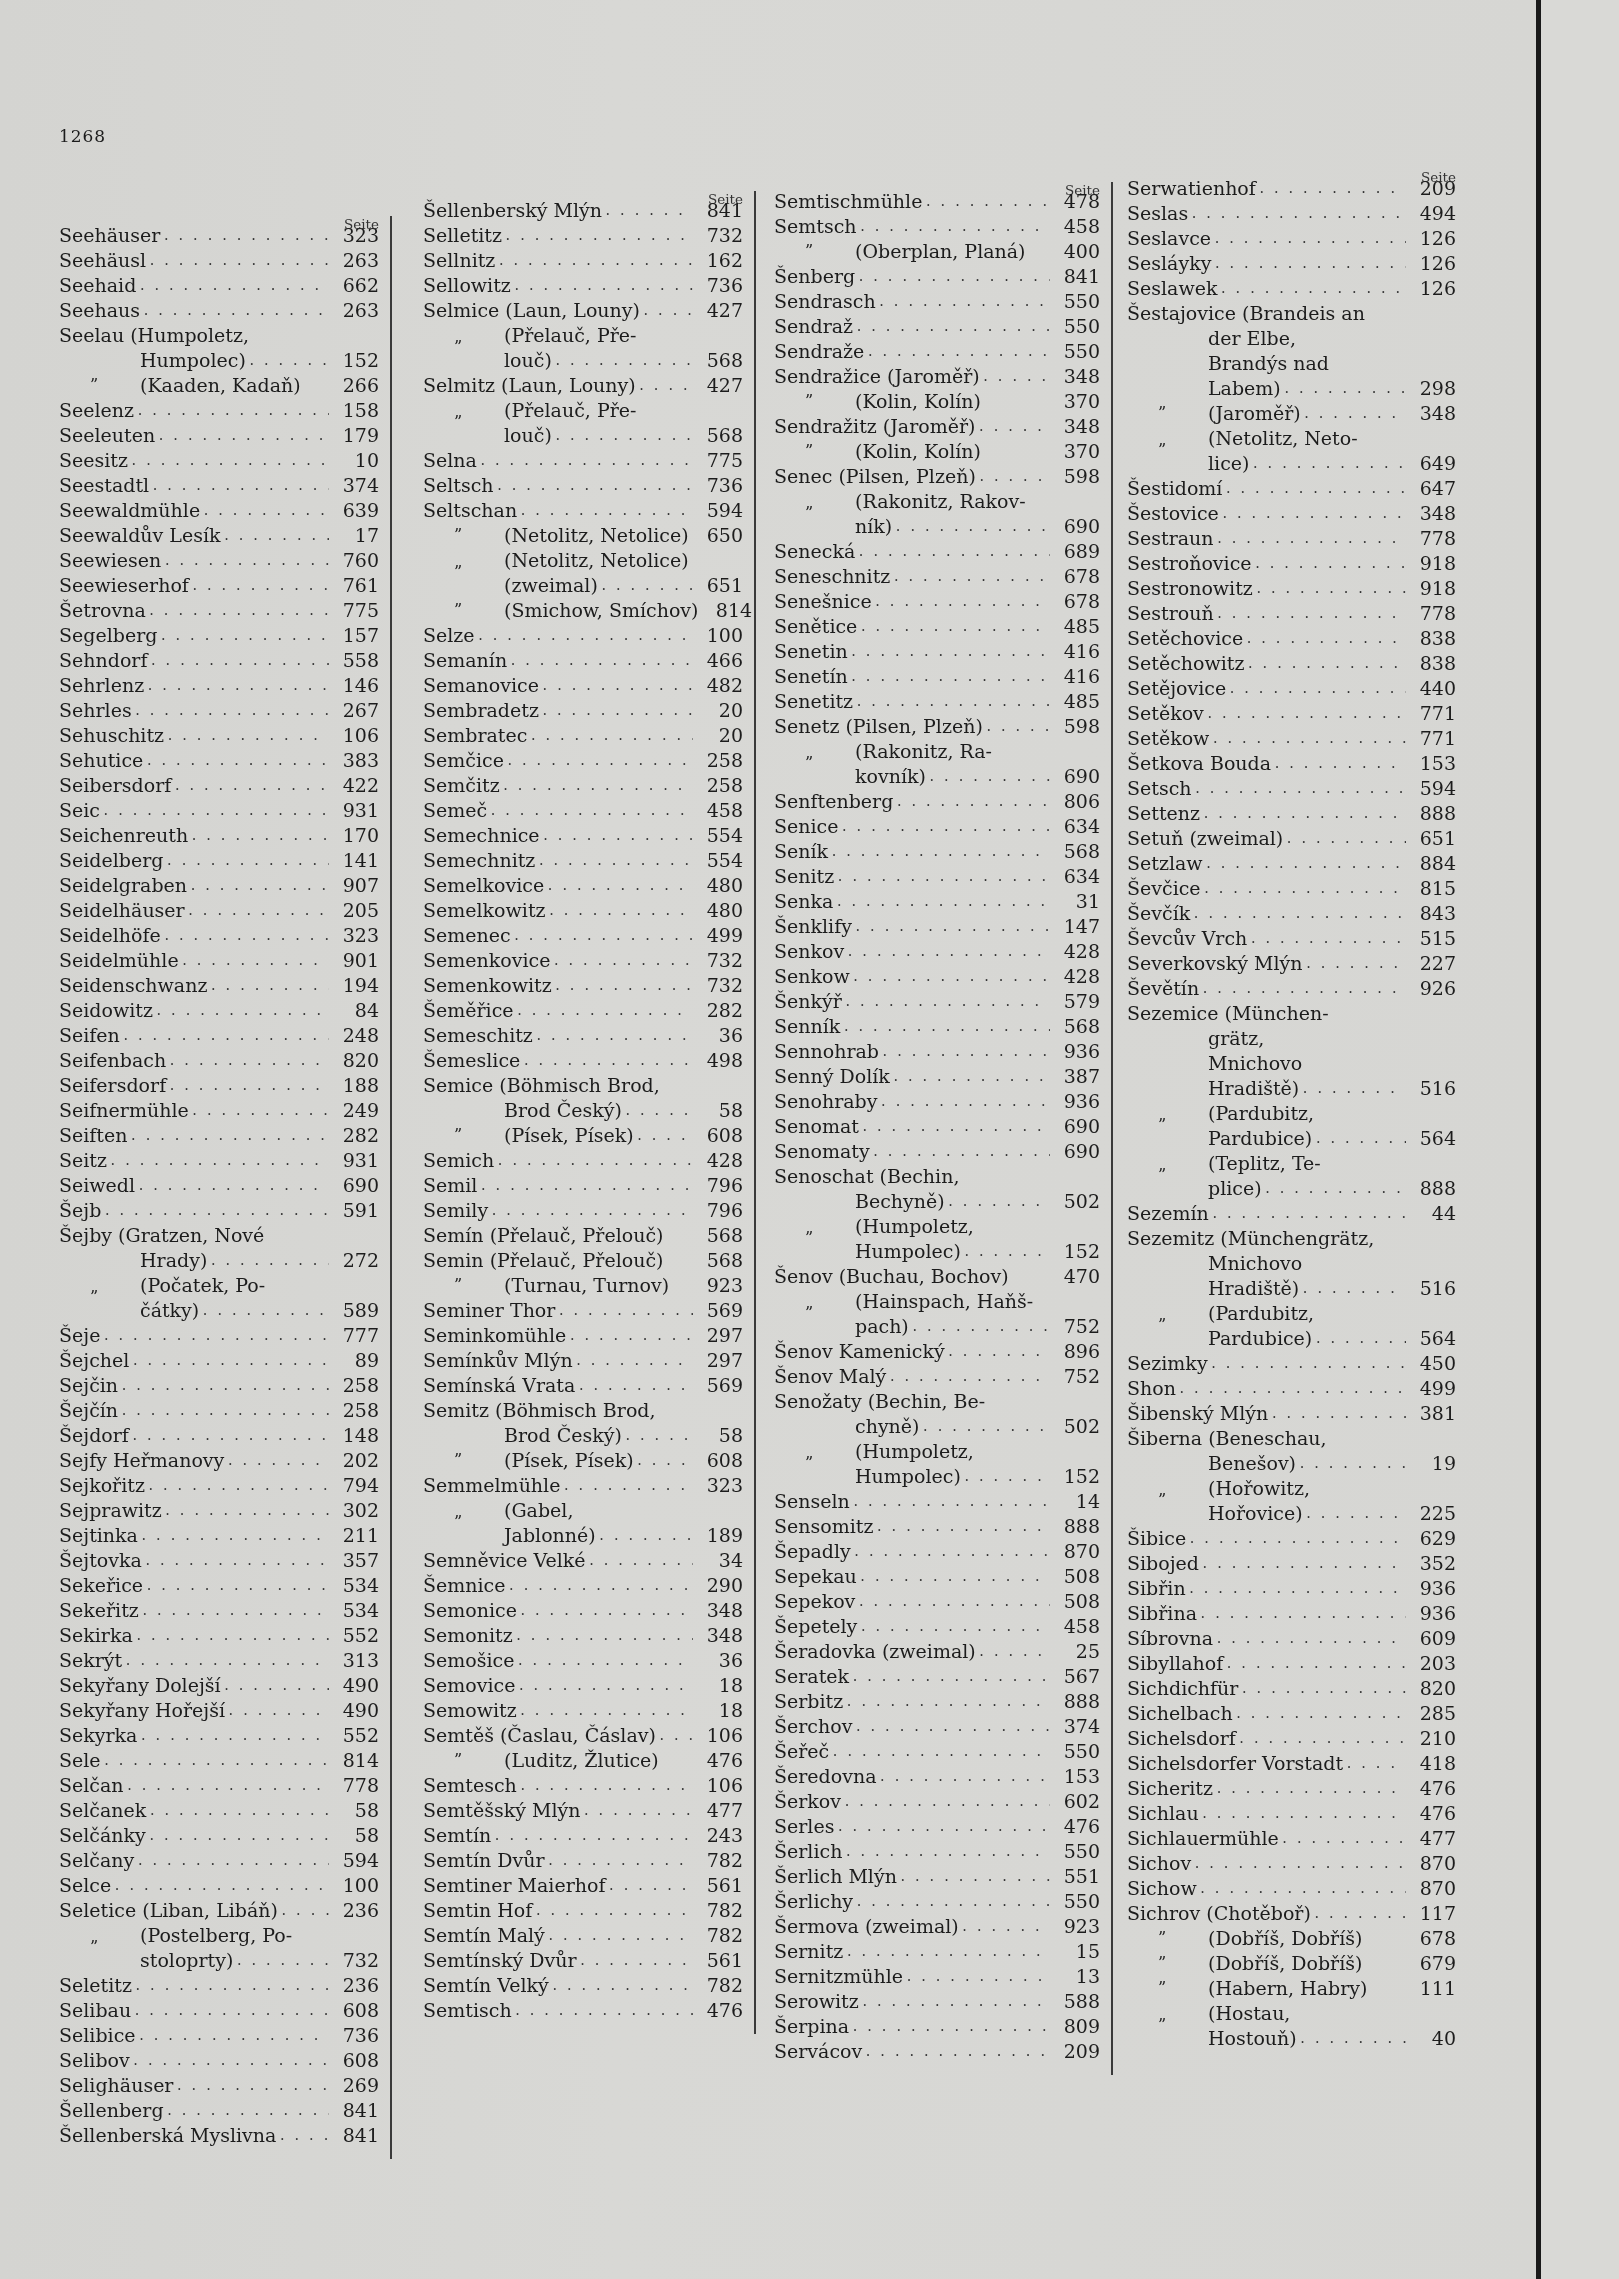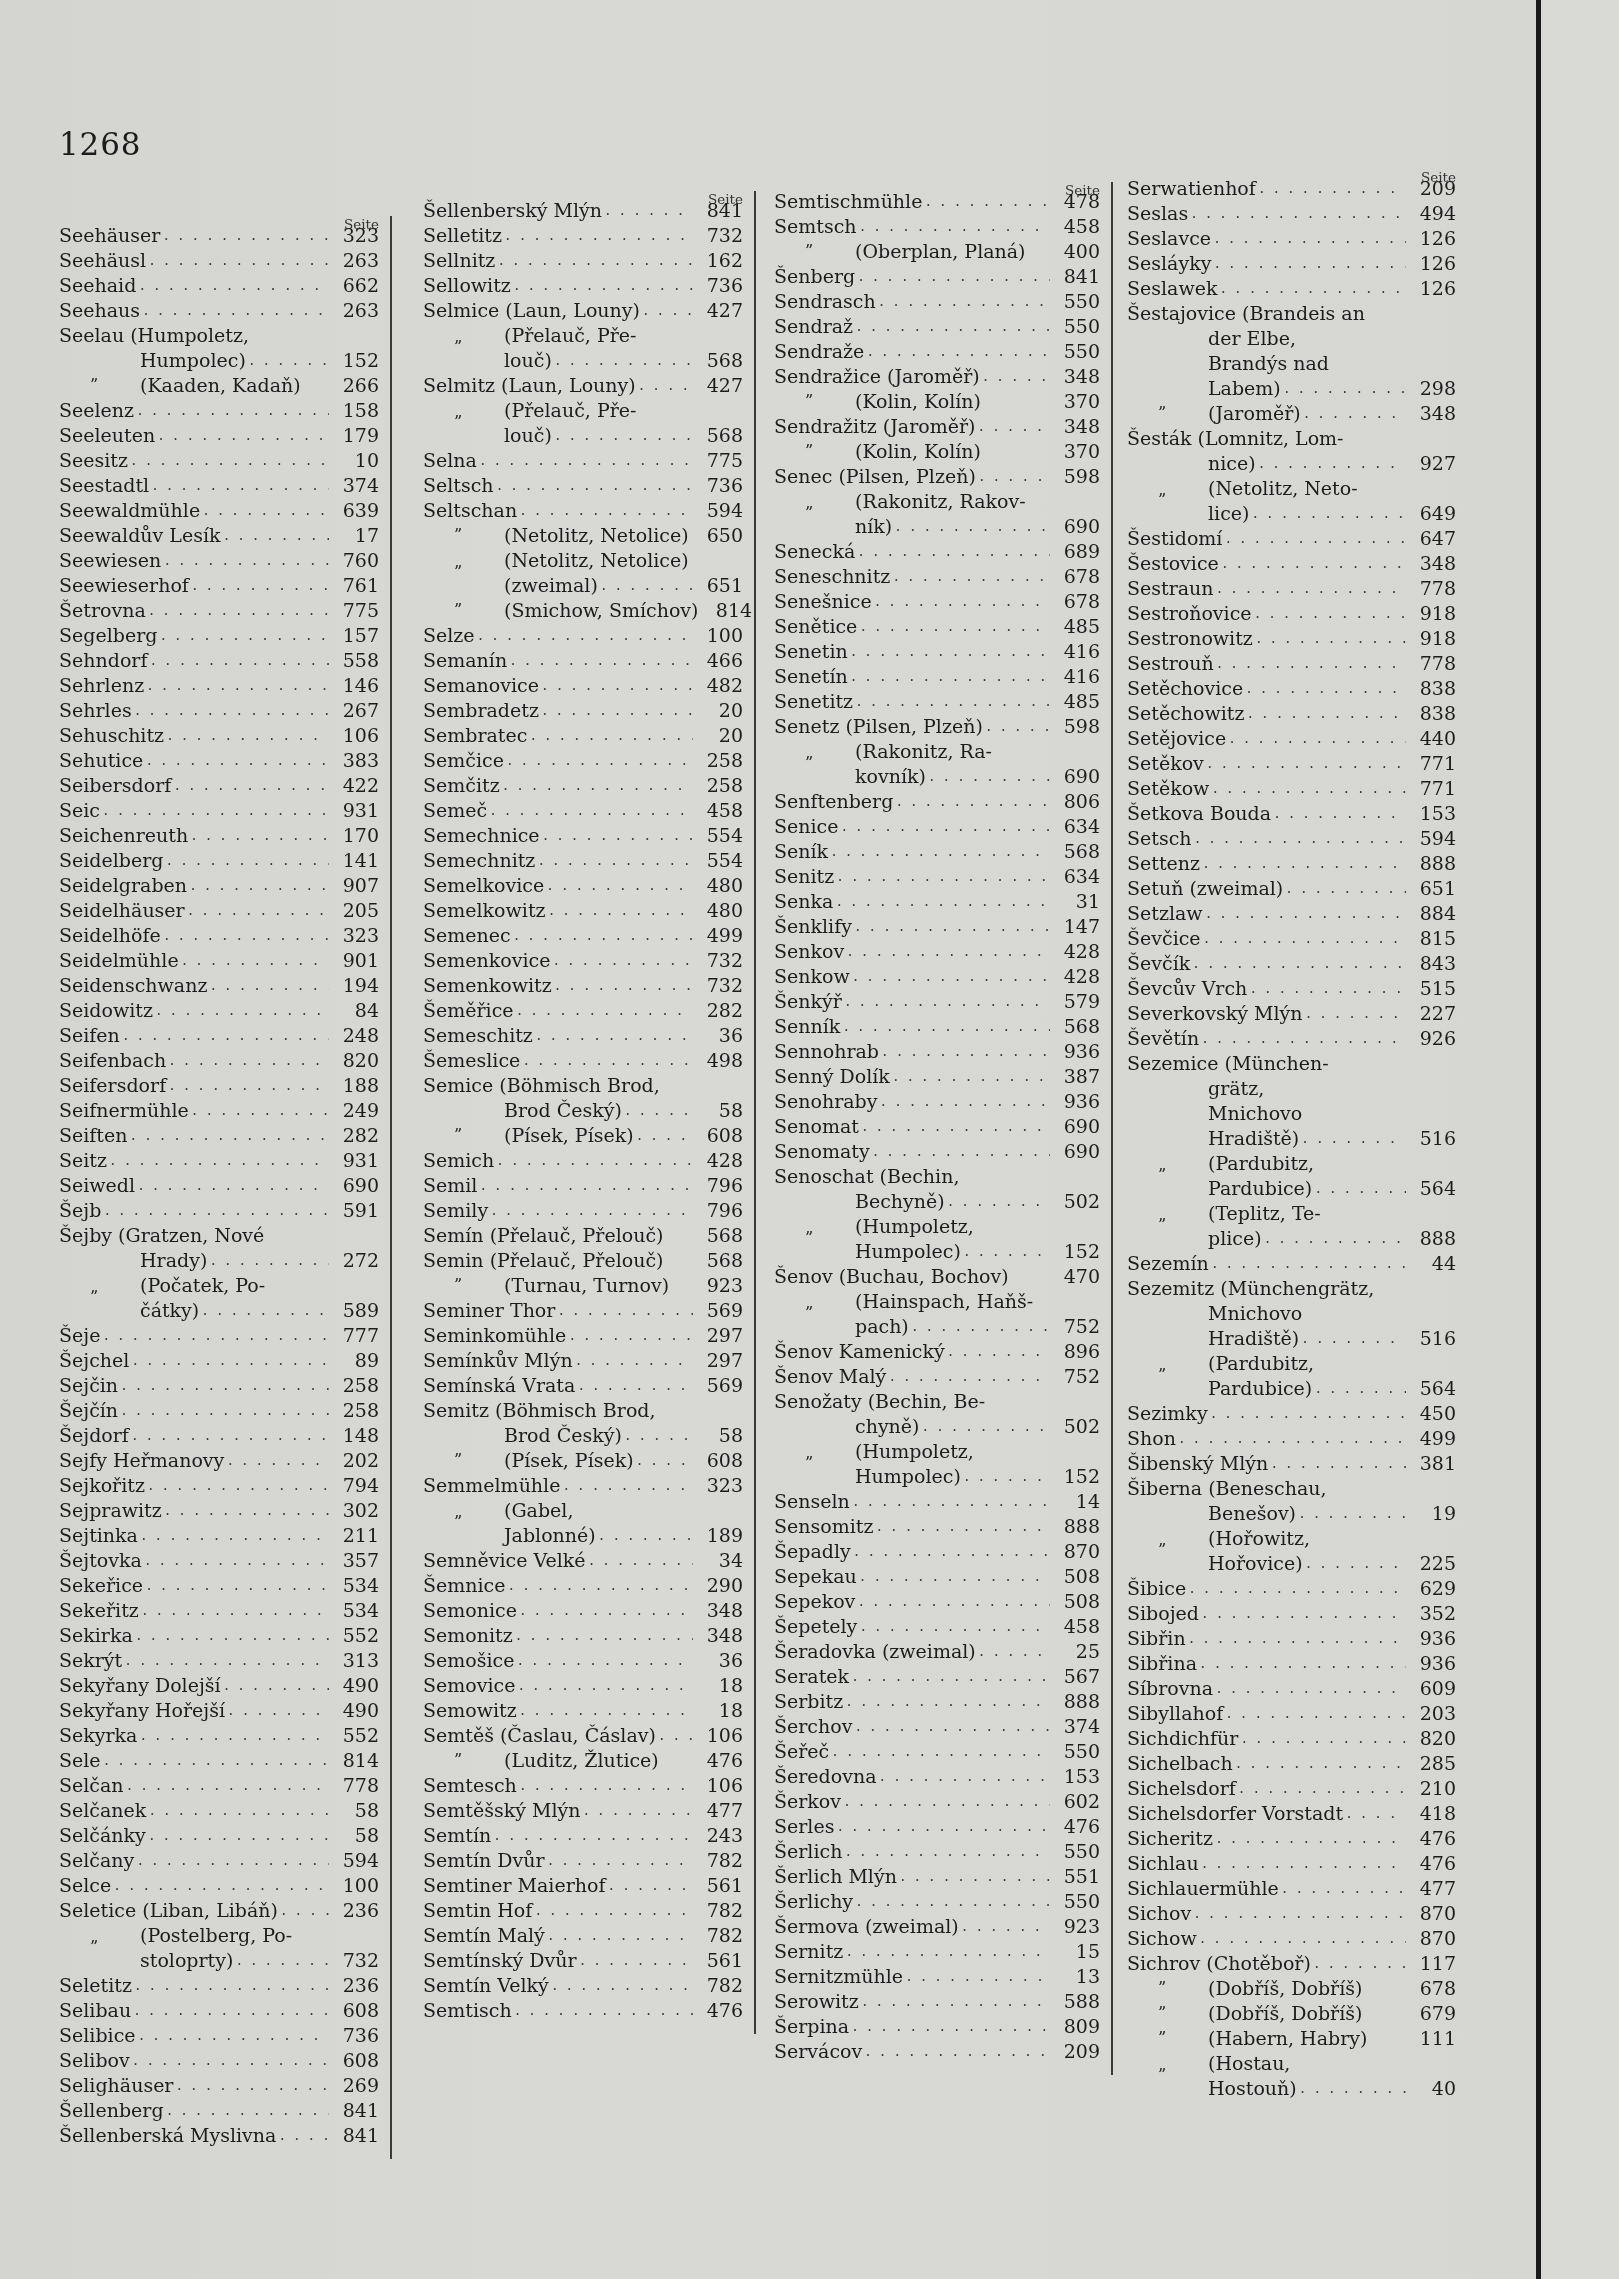--- a/index.html
+++ b/index.html
@@ -15,21 +15,21 @@
   }
   .page-edge {
     position:absolute; left:1536px; top:0; width:5.4px; height:2279px;
     background:#1a1a1a;
   }
   .next-page {
     position:absolute; left:1541px; top:0; width:78px; height:2279px;
     background:#d9d9d6;
   }
   .page-number {
-    position:absolute; left:59px; top:126px; font-size:31px; letter-spacing:0.9px;
+    position:absolute; left:59px; top:126px; font-size:17px; letter-spacing:0.9px;
   }
   .col {
     position:absolute; top:171px;
   }
   .col .seite {
     position:absolute; right:0; top:-7.2px; font-size:13.5px; color:#333;
   }
   .col .rule {
     position:absolute; right:-12.6px; top:-7.2px; bottom:-10.8px; width:1.8px; background:#3a3a3a;
   }
@@ -1698,32 +1698,20 @@
         </div>
         <div class="entry">
           <span class="ditto" style="top: 1.8px;">”</span>
           <div class="row indent1">
             <span class="name">(Jaroměř)</span>
             <span class="lead"></span>
             <span class="page-ref">348</span>
           </div>
         </div>
         <div class="entry">
-          <div class="row">
-            <span class="name">Šesták (Lomnitz, Lom-</span>
-            <span class="lead none"></span>
-            <span class="page-ref"></span>
-          </div>
-          <div class="row indent1">
-            <span class="name">nice)</span>
-            <span class="lead"></span>
-            <span class="page-ref">927</span>
-          </div>
-        </div>
-        <div class="entry">
           <span class="ditto" style="top: 14.2px;">”</span>
           <div class="row indent1">
             <span class="name">(Netolitz, Neto-</span>
             <span class="lead none"></span>
             <span class="page-ref"></span>
           </div>
           <div class="row indent1">
             <span class="name">lice)</span>
             <span class="lead"></span>
             <span class="page-ref">649</span>

